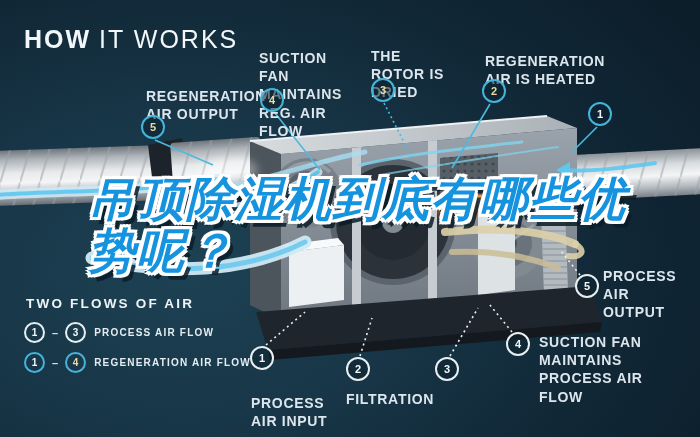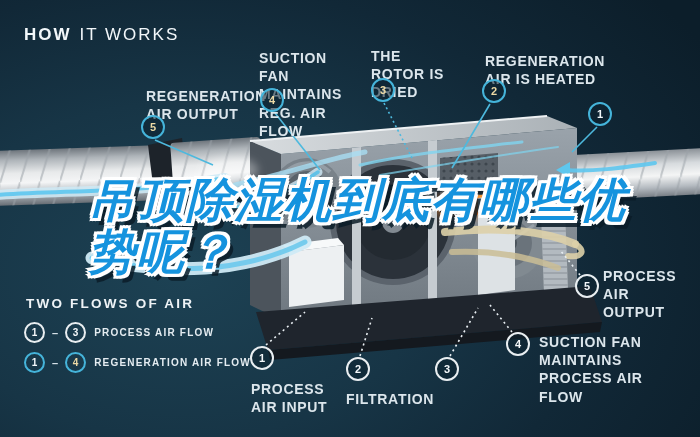--- a/index.html
+++ b/index.html
@@ -4,21 +4,21 @@
 <style>
   html,body{margin:0;padding:0;}
   #stage{
     position:relative;width:700px;height:437px;overflow:hidden;
     background:
       radial-gradient(ellipse 620px 420px at 26% 62%, #1d4254 0%, #173546 40%, #112837 68%, #0c1e2a 100%);
     font-family:"Liberation Sans", sans-serif;
   }
   .abs{position:absolute;}
   
-  .title{left:24px;top:25px;font-size:17px;color:#f2f7fa;letter-spacing:2px;white-space:nowrap;}
+  .title{left:24px;top:25px;font-size:25px;color:#f2f7fa;letter-spacing:2px;white-space:nowrap;}
   .title .b{font-weight:700;}
   .title .l{font-weight:300;margin-left:8px;}
   
   .lbl{
     font-size:14px;font-weight:700;letter-spacing:.7px;line-height:1.3;
     color:#dce6ec;text-transform:uppercase;
   }
   
   .badge{
     width:24px;height:24px;border-radius:50%;box-sizing:border-box;
@@ -36,21 +36,21 @@
     display:flex;align-items:center;justify-content:center;font-size:10px;font-weight:700;
   }
   .lg-circle.w{border:2px solid #e9eef1;color:#f5f8fa;}
   .lg-circle.c{border:2px solid #45b4da;color:#f2f7fa;}
   .lg-circle.c.gold{color:#ecd9a4;}
   .lg-dash{color:#dce6ec;font-weight:700;font-size:11px;}
   .lg-label{font-size:10px;font-weight:700;letter-spacing:1.2px;color:#e4ecf1;margin-left:1px;white-space:nowrap;}
   
   .headline{
     left:88px;top:174px;z-index:6;width:560px;
-    font-family:Liberation Sans, sans-serif;
+    font-family:Liberation Serif, serif;
     font-size:47px;line-height:1.1;font-weight:900;font-style:italic;
     color:#1593de;letter-spacing:2px;
     text-shadow:
       -3px -3px 0 #fff, 3px -3px 0 #fff, -3px 3px 0 #fff, 3px 3px 0 #fff,
       -3px 0 0 #fff, 3px 0 0 #fff, 0 -3px 0 #fff, 0 3px 0 #fff,
       6px 7px 0 rgba(10,28,40,.85);
   }
   .z2{z-index:2;} .z4{z-index:4;}
   svg{display:block;}
 </style>
@@ -220,21 +220,21 @@
 
   <div class="abs lbl z2" style="left:371px;top:47px;width:78px">THE ROTOR IS DRIED</div>
   <div class="abs badge cyan z2" style="left:371px;top:78px">3</div>
 
   <div class="abs lbl z2" style="left:485px;top:52px;width:120px">REGENERATION AIR IS HEATED</div>
   <div class="abs badge cyan z2" style="left:482px;top:79px">2</div>
 
   <div class="abs badge cyan white-num z2" style="left:588px;top:102px">1</div>
 
   <div class="abs badge white z2" style="left:250px;top:346px">1</div>
-  <div class="abs lbl z2" style="left:251px;top:380px;width:80px">PROCESS AIR INPUT</div>
+  <div class="abs lbl z2" style="left:251px;top:394px;width:80px">PROCESS AIR INPUT</div>
 
   <div class="abs badge white z2" style="left:346px;top:357px">2</div>
   <div class="abs lbl z2" style="left:346px;top:390px;width:90px">FILTRATION</div>
 
   <div class="abs badge white z2" style="left:435px;top:357px">3</div>
 
   <div class="abs badge white z2" style="left:506px;top:332px">4</div>
   <div class="abs lbl z2" style="left:539px;top:333px;width:125px">SUCTION FAN MAINTAINS PROCESS AIR FLOW</div>
 
   <div class="abs badge white z2" style="left:575px;top:274px">5</div>

